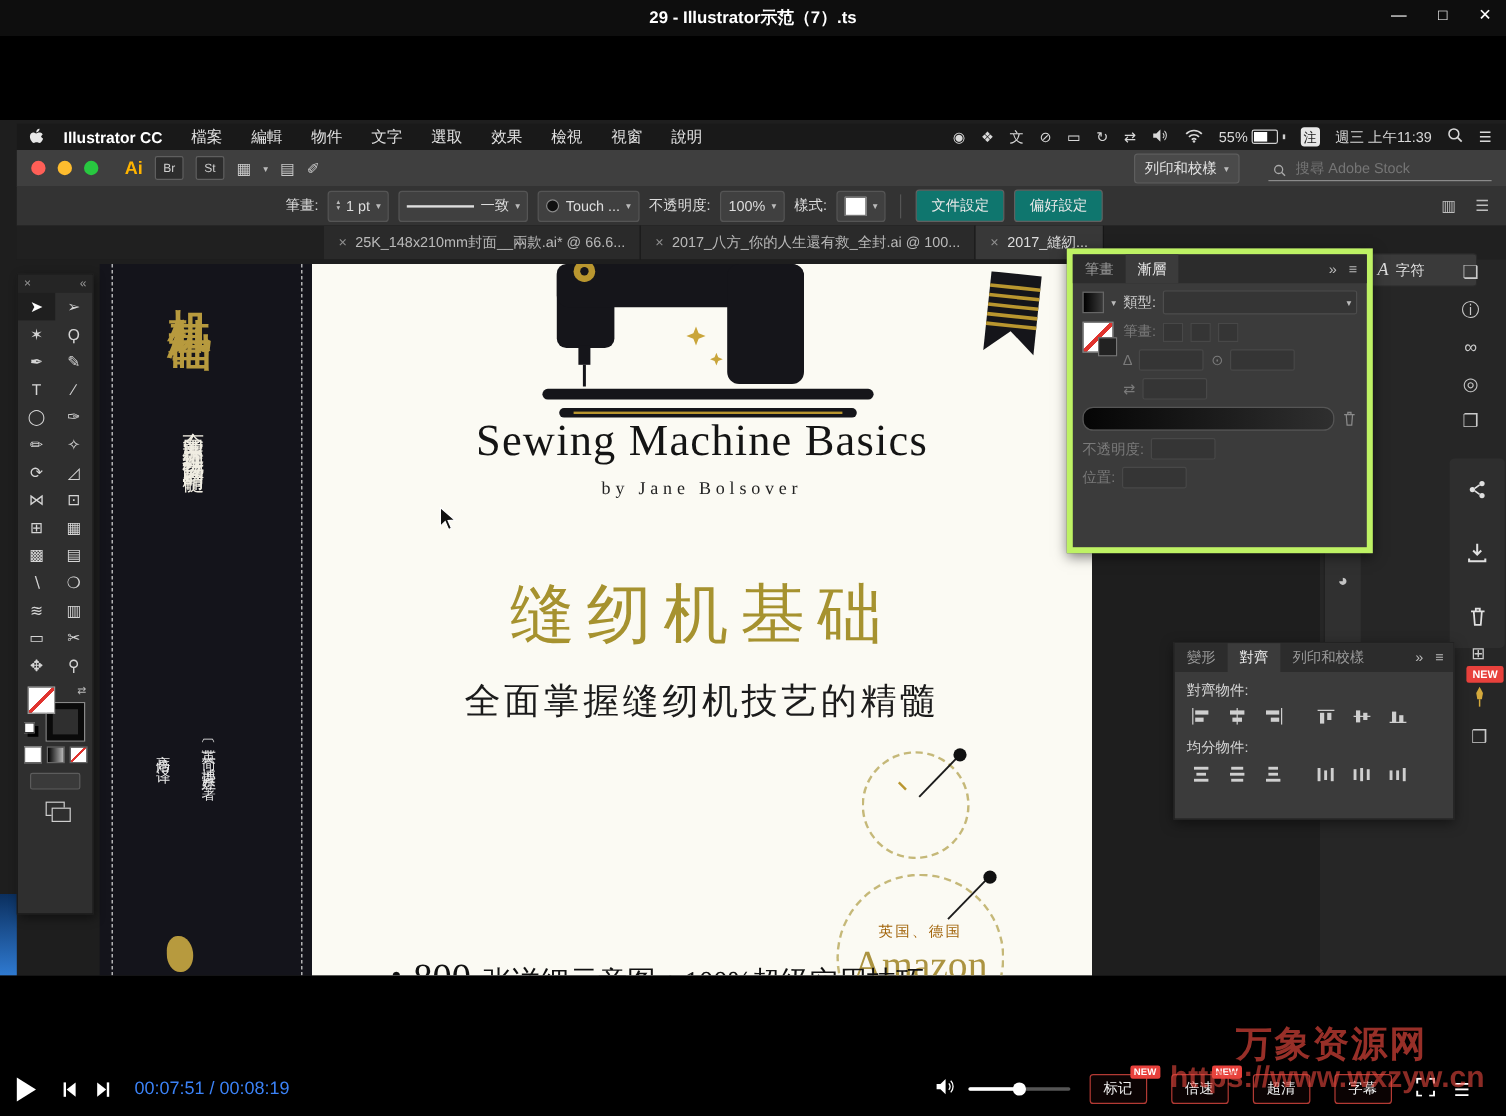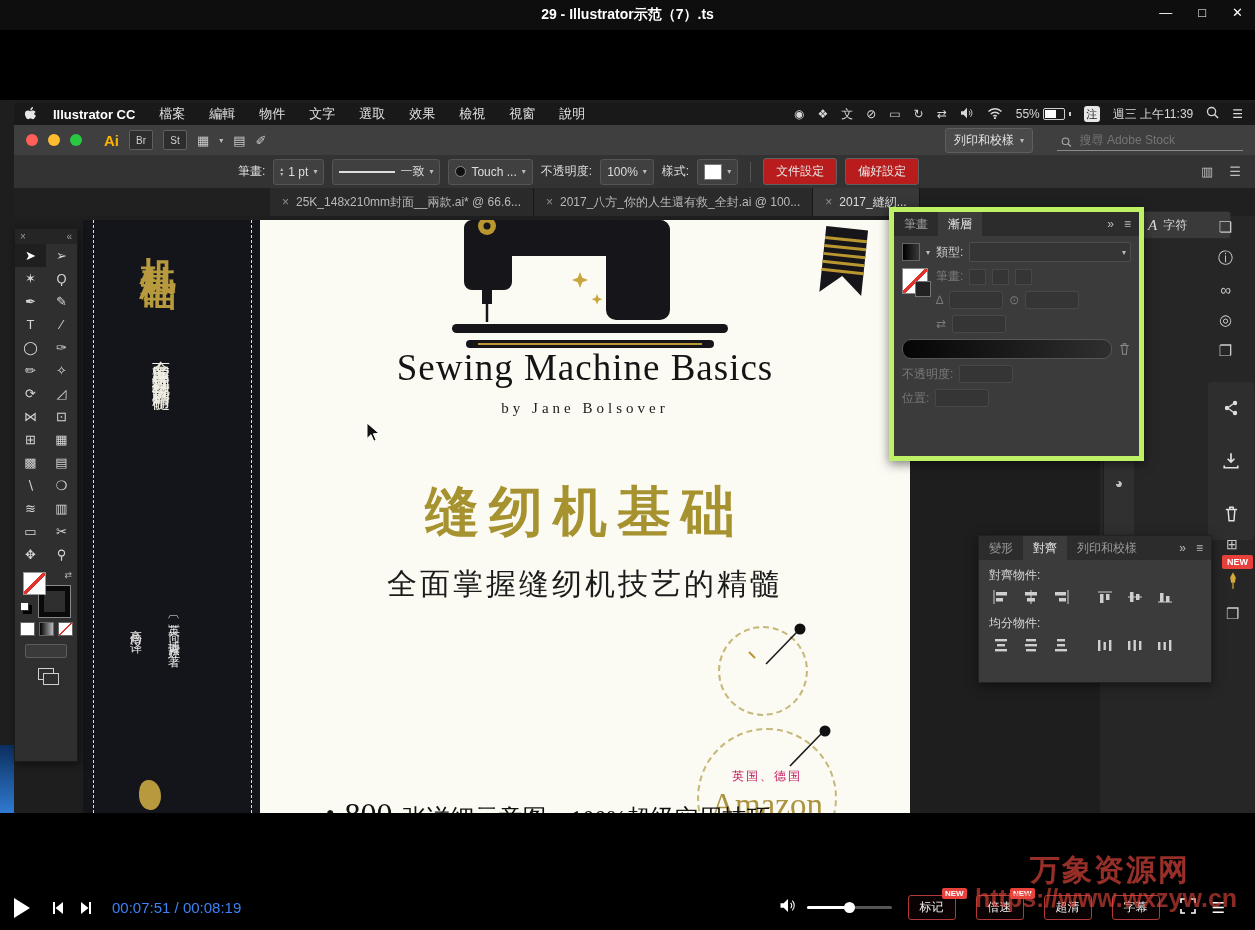--- a/index.html
+++ b/index.html
@@ -49,21 +49,21 @@
   
   .controlbar{position:absolute;left:14px;right:0;top:55px;height:33px;background:#333;display:flex;
               align-items:center;gap:8px;padding-left:224px;font-size:12px;border-bottom:1px solid #252525}
   .cb-box{display:flex;align-items:center;background:#404040;border:1px solid #555;border-radius:3px;
           padding:2px 6px;gap:5px;height:20px}
   .stepper{display:flex;flex-direction:column;font-size:6px;color:#bbb;line-height:5px}
   .profile-line{width:56px;height:2px;background:#ddd}
   .dot{width:9px;height:9px;border-radius:50%;background:#111;border:1px solid #888}
   .swatch-mini{width:16px;height:14px;background:#fff;border:1px solid #777}
   .vsep{width:1px;height:20px;background:#555;margin:0 4px}
-  .cb-btn{background:#b91c1c;border:1px solid #606060;border-radius:3px;padding:4px 12px;color:#e8e8e8;font-size:12px}
+  .cb-btn{background:#0f766e;border:1px solid #606060;border-radius:3px;padding:4px 12px;color:#e8e8e8;font-size:12px}
   .cb-right{margin-left:auto;display:flex;gap:16px;padding-right:14px;color:#bdbdbd;font-size:13px}
 
   
   .tabbar{position:absolute;left:14px;right:0;top:88px;height:28px;background:#202020;display:flex;
           align-items:flex-end;padding-left:256px}
   .doc-tab{display:flex;align-items:center;gap:7px;height:28px;padding:0 12px;background:#2a2a2a;
            border-right:1px solid #171717;color:#b9b9b9;font-size:12px;white-space:nowrap}
   .doc-tab .x{color:#8f8f8f}
   .doc-tab.active{background:#383838;color:#ddd}
 
@@ -101,27 +101,27 @@
   .spine-note{position:absolute;writing-mode:vertical-rl;color:#e8e8e8;font-size:12px;letter-spacing:3px}
   .pub-mark{position:absolute;left:56px;top:560px;width:22px;height:30px;background:#b79a3e;border-radius:45% 60% 50% 55%}
 
   
   .cover{position:absolute;left:260px;top:120px;width:650px;height:593px;background:#fbfaf3;overflow:hidden}
   .cv-title{position:absolute;top:126px;width:100%;text-align:center;font-family:"Liberation Serif",serif;
             font-size:37px;color:#141414;letter-spacing:1px}
   .cv-by{position:absolute;top:180px;width:100%;text-align:center;font-family:"Liberation Serif",serif;
          font-size:15px;color:#222;letter-spacing:4px}
   .cv-cn{position:absolute;top:256px;width:100%;text-align:center;font-family:"Liberation Serif",serif;
-         font-weight:bold;font-size:54px;color:#a6922f;letter-spacing:10px}
+         font-weight:normal;font-size:54px;color:#a6922f;letter-spacing:10px}
   .cv-sub{position:absolute;top:344px;width:100%;text-align:center;font-size:30px;color:#1b1b1b;
           letter-spacing:3px;font-family:"Liberation Serif",serif}
   .circle1{position:absolute;left:458px;top:406px;width:86px;height:86px;border:2px dashed #c5b878;border-radius:50%}
   .circle2{position:absolute;left:437px;top:508px;width:136px;height:136px;border:2px dashed #c5b878;
            border-radius:50%;text-align:center}
-  .c2-region{margin-top:38px;font-size:12px;color:#be185d;letter-spacing:2px}
+  .c2-region{margin-top:38px;font-size:12px;color:#a16207;letter-spacing:2px}
   .c2-brand{font-family:"Liberation Serif",serif;font-size:33px;color:#ab9340;margin-top:2px}
   .bullet{position:absolute;left:66px;top:576px;display:flex;align-items:flex-start;gap:10px;color:#111}
   .bullet .bdot{font-size:14px;margin-top:8px}
   .bullet .num{font-family:"Liberation Serif",serif;font-size:32px}
   .bullet .txt{font-size:24px;margin-top:6px;font-family:"Liberation Serif",serif}
   .pins{position:absolute;left:0;top:0;pointer-events:none}
   .machine{position:absolute;left:170px;top:0}
   .spool{position:absolute;left:552px;top:6px}
   .cursor{position:absolute;left:366px;top:322px;z-index:7}
 

